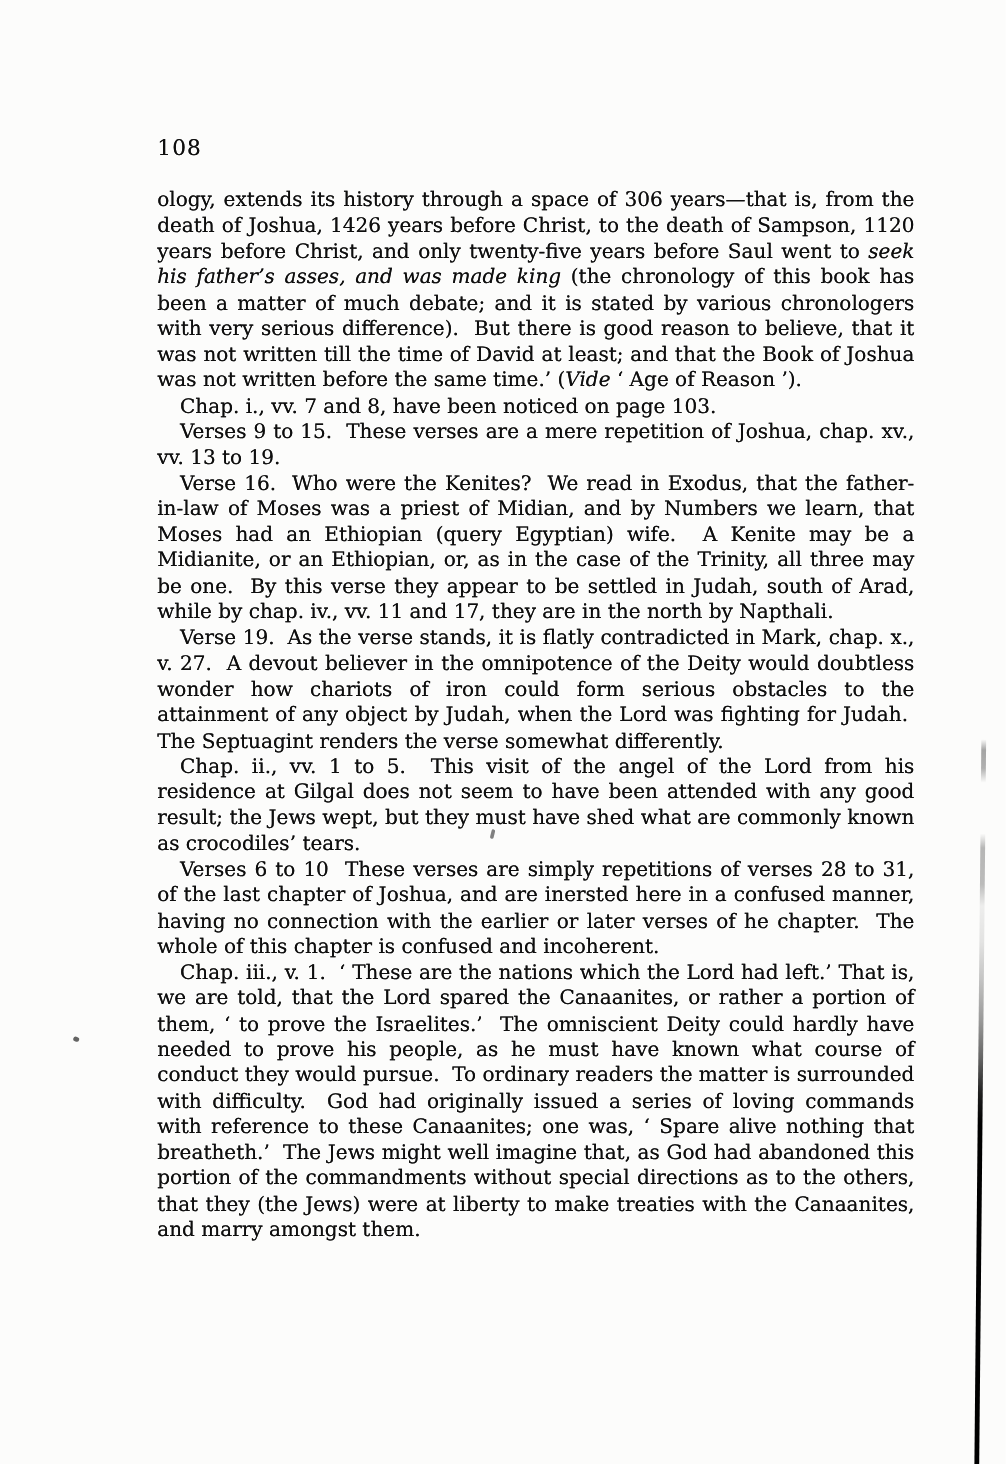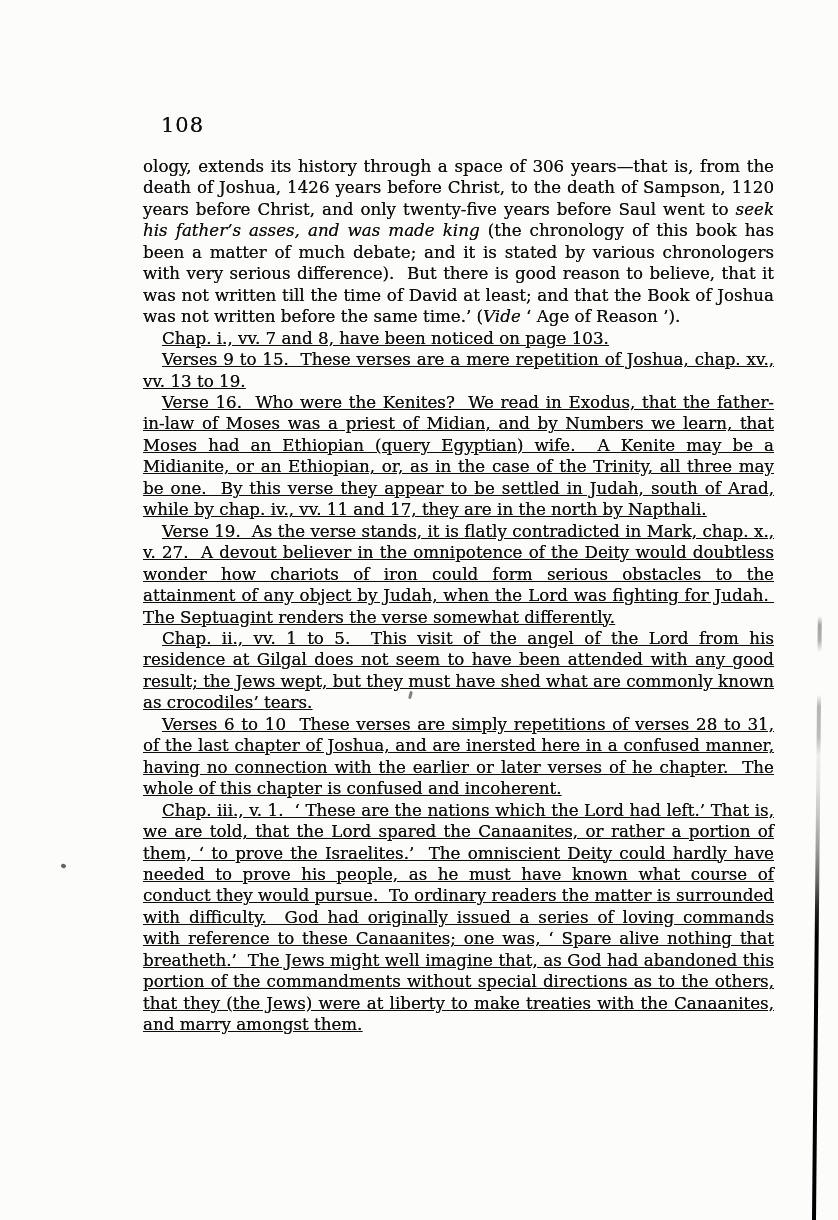--- a/index.html
+++ b/index.html
@@ -24,24 +24,23 @@
     position: absolute;
     top: 113px;
     left: 131px;
     width: 631px;
     height: 26px;
   }
   .page-number {
     position: absolute;
     left: 0;
     top: 0;
-    font-size: 21px;
+    font-size: 18px;
     letter-spacing: 1px;
     text-shadow: 0 0 0.4px rgba(20,20,20,0.85);
-    margin-left: 30px;
   }
   .running-title {
     position: absolute;
     left: 0;
     right: 0;
     top: 2px;
     text-align: center;
     font-weight: bold;
     font-size: 14.5px;
     letter-spacing: 3.2px;
@@ -50,35 +49,34 @@
   }
   .bang {
     position: relative;
     top: -3px;
     letter-spacing: 0;
     margin-left: 1px;
     font-size: 16px;
   }
   .text-block {
     position: absolute;
-    left: 143px;
+    left: 131px;
     top: 156px;
     width: 631px;
     font-size: 16.7px;
     line-height: 21.45px;
     text-align: justify;
     text-shadow: 0 0 0.4px rgba(20,20,20,0.85);
   }
   .text-block p {
     margin: 0;
     padding: 0;
   }
   .text-block p.indent {
     text-indent: 19px;
-    text-decoration: underline;
   }
   .text-block em {
     font-style: italic;
   }
   
   .artifact-line {
     position: absolute;
     left: 812px;
     top: 616px;
     width: 3.5px;

